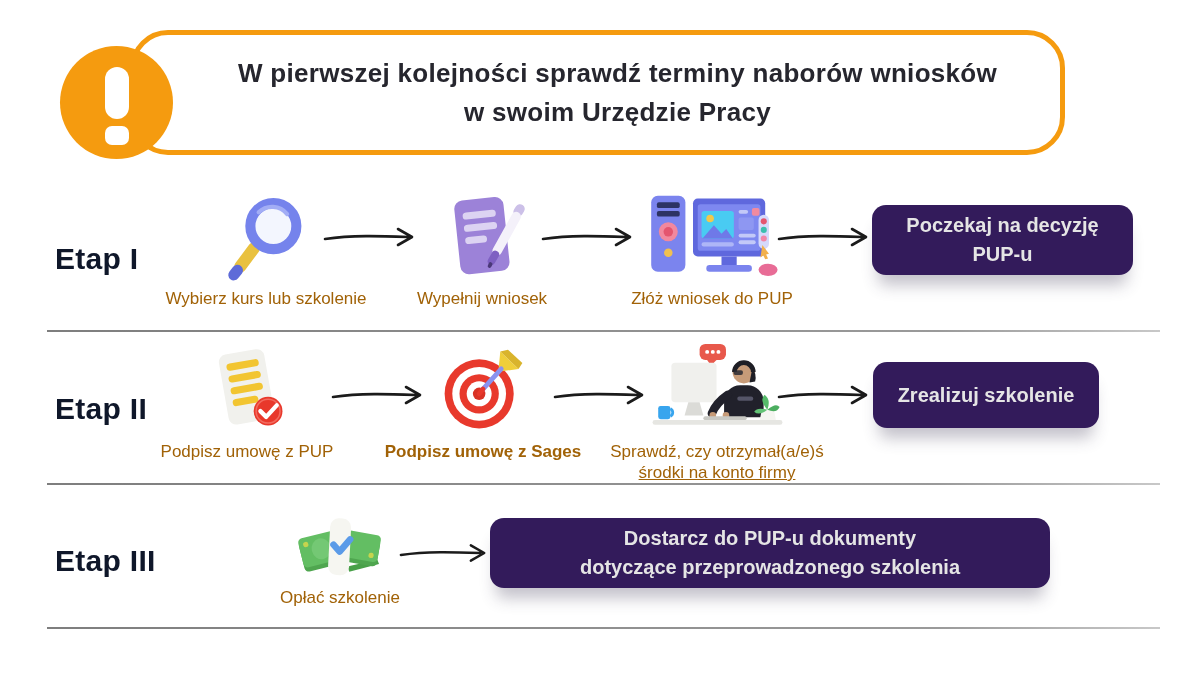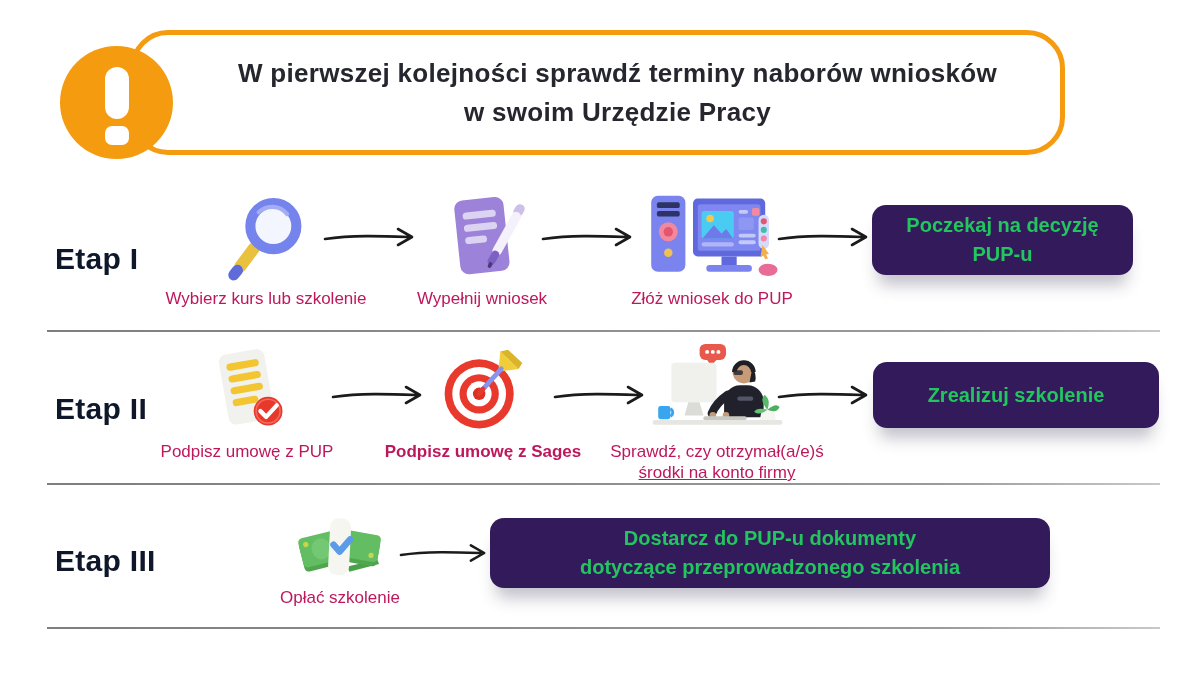--- a/index.html
+++ b/index.html
@@ -18,42 +18,42 @@
 
   
   .stage-label{position:absolute;left:55px;font-weight:bold;font-size:30px;color:#0f172a;
           letter-spacing:.3px;white-space:nowrap;}
   #label1{top:242px;} #label2{top:392px;} #label3{top:544px;}
 
   
   .step{position:absolute;text-align:center;}
   .icon-wrap{display:flex;align-items:flex-end;justify-content:center;}
   .r1 .icon-wrap{height:97px;} .r2 .icon-wrap{height:96px;} .r3 .icon-wrap{height:70px;}
-  .caption{font-size:17px;color:#be185d;white-space:nowrap;margin-top:3px;line-height:21px;}
+  .caption{font-size:17px;color:#a16207;white-space:nowrap;margin-top:3px;line-height:21px;}
   #st11{left:151px;top:188px;width:230px;}
   #st12{left:367px;top:188px;width:230px;}
   #st13{left:592px;top:188px;width:240px;}
   #st21{left:132px;top:342px;width:230px;}
   #st22{left:368px;top:342px;width:230px;font-weight:bold;}
   #st23{left:590px;top:342px;width:254px;}
   #st31{left:240px;top:514px;width:200px;}
 
   
   .arrow{position:absolute;width:96px;height:26px;}
   #ar11{left:322px;top:224px;} #ar12{left:540px;top:224px;} #ar13{left:776px;top:224px;}
   #ar21{left:330px;top:382px;} #ar22{left:552px;top:382px;} #ar23{left:776px;top:382px;}
   #ar31{left:398px;top:540px;width:92px;}
   .arrow svg{width:100%;height:100%;}
 
   
-  .result{position:absolute;background:#331B5B;border-radius:14px;color:#22c55e;font-weight:bold;
+  .result{position:absolute;background:#331B5B;border-radius:14px;color:#e5e5e5;font-weight:bold;
           font-size:20px;line-height:29px;display:flex;flex-direction:column;justify-content:center;
           align-items:center;text-align:center;box-shadow:0 16px 16px -6px rgba(55,50,80,.30);}
   #res1{left:872px;top:205px;width:261px;height:70px;}
-  #res2{left:873px;top:362px;width:286px;height:66px;}
+  #res2{left:873px;top:362px;width:226px;height:66px;}
   #res3{left:490px;top:518px;width:560px;height:70px;}
 
   
   .divider{position:absolute;left:47px;width:1113px;height:2px;
           background:linear-gradient(to right,#7e7e7e,#9a9a9a 80%,#c8c8c8);}
   #div1{top:330px;} #div2{top:483px;} #div3{top:627px;}
 </style>
 </head>
 <body>
 

